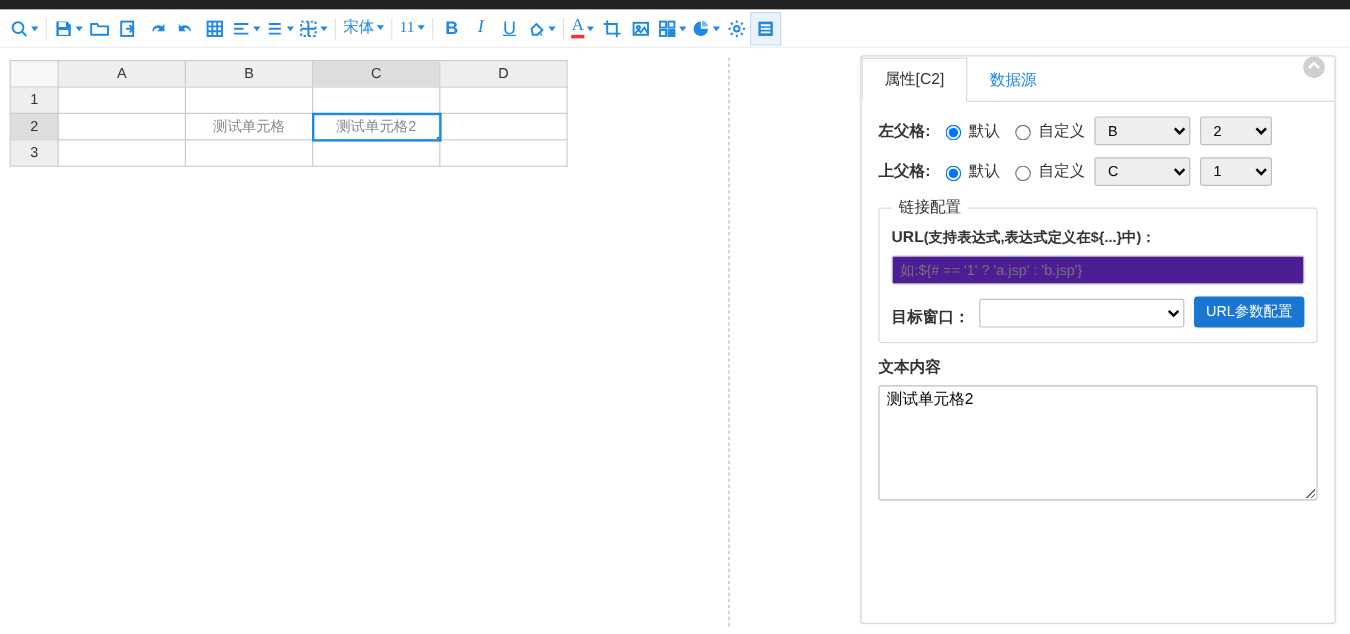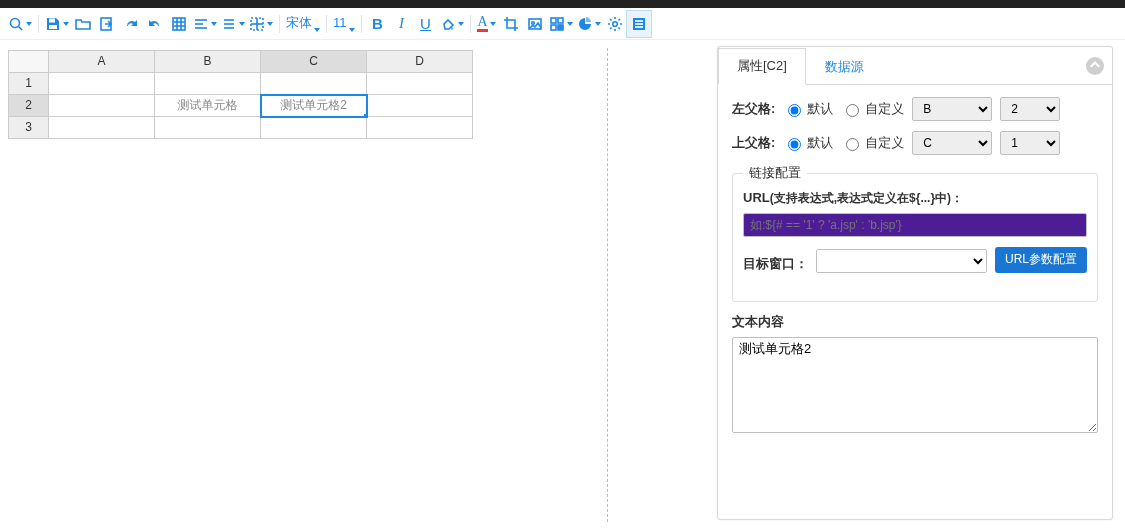--- a/index.html
+++ b/index.html
@@ -45,21 +45,21 @@
   .tbtn svg { width: 16px; height: 16px; stroke: var(--blue); fill: none; stroke-width: 1.6; }
   .tbtn.fill svg { fill: var(--blue); stroke: none; }
   .caret {
     width: 0; height: 0;
     border-left: 3px solid transparent;
     border-right: 3px solid transparent;
     border-top: 4px solid var(--blue);
     margin-left: 2px;
   }
   .sep { width: 1px; height: 18px; background: #e3e3e3; margin: 0 4px; }
-  .tlabel { color: var(--blue); padding: 0 2px; cursor: pointer; display:inline-flex; align-items:flex-end; }
+  .tlabel { color: var(--blue); padding: 0 2px; cursor: pointer; display:inline-flex; align-items:center;font-family:Liberation Serif, serif; }
   .tb-bold  { font-weight: bold; font-size: 15px; }
   .tb-italic{ font-style: italic; font-family: Georgia,serif; font-size: 15px; }
   .tb-under { text-decoration: underline; font-size: 15px; }
   .tb-Atxt  { font-family: Georgia,serif; font-size: 14px; display:inline-block; line-height:12px; }
   .tb-Atxt .bar { display:block; height:3px; background:#e53935; margin-top:1px; }
   .tbtn.active { background:#eaf3fc; outline:1px solid #bcdff7; }
   
   .workspace { position: relative; display: flex; height: 488px; }
   .canvas { flex: 0 0 610px; padding: 10px 0 0 8px; position: relative; }
   .vdiv {
@@ -99,21 +99,21 @@
   .panel {
     position:absolute; top:6px; right:12px;
     width: 396px; height: 474px;
     border:1px solid var(--border);
     border-radius:3px;
     background:#fff;
     box-shadow:0 0 2px rgba(0,0,0,.08);
     display:flex; flex-direction:column;
   }
   .panel-tabs{
-    display:flex; align-items:center;
+    display:flex; 
     border-bottom:1px solid var(--border);
     height:38px; padding:0 8px 0 0;
   }
   .ptab{
     padding:0 18px; height:100%;
     display:flex; align-items:center;
     font-size:13px; color:#888; cursor:pointer;
     border:1px solid transparent; border-bottom:none;
     position:relative; top:1px;
   }
@@ -137,21 +137,21 @@
   select, input[type=text], textarea{
     border:1px solid #bfbfbf; border-radius:2px;
     height:24px; padding:2px 6px; font:12px Arial;
     background:#4c1d95;
   }
   select{ background:#eee; }
   .sel-narrow{ width:80px; }
   .sel-narrow2{ width:60px; }
   fieldset.linkcfg{
     border:1px solid #ddd; border-radius:3px;
-    padding:8px 10px 28px; margin:0 0 12px;
+    padding:8px 10px 12px; margin:0 0 12px;
   }
   fieldset.linkcfg legend{ padding:0 6px; font-size:13px; }
   .url-label{ font-weight:bold; }
   .url-sub{ font-weight:bold; font-size:12px; }
   .url-input{ width:100%; margin-top:6px; background:#fff; color:#999; }
   .tgtrow{ display:flex; align-items:flex-end; gap:8px; margin-top:10px; }
   .tgtrow select{ flex:1; background:#fff; }
   .pbtn{
     background:var(--blue-dark); color:#fff; border:none;
     height:26px; padding:0 10px; border-radius:3px; font-size:12px;

